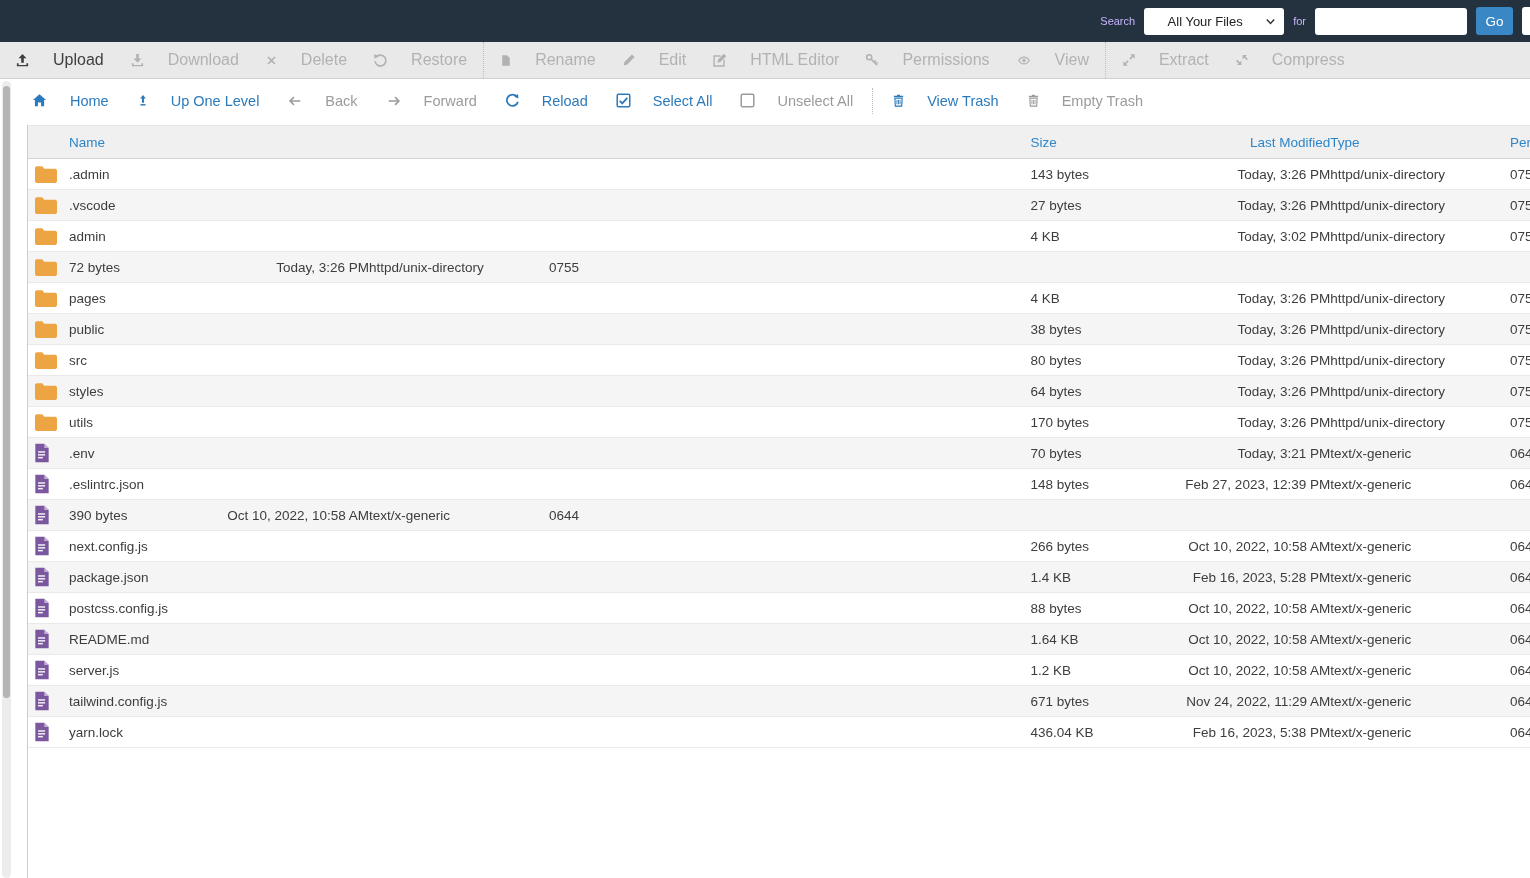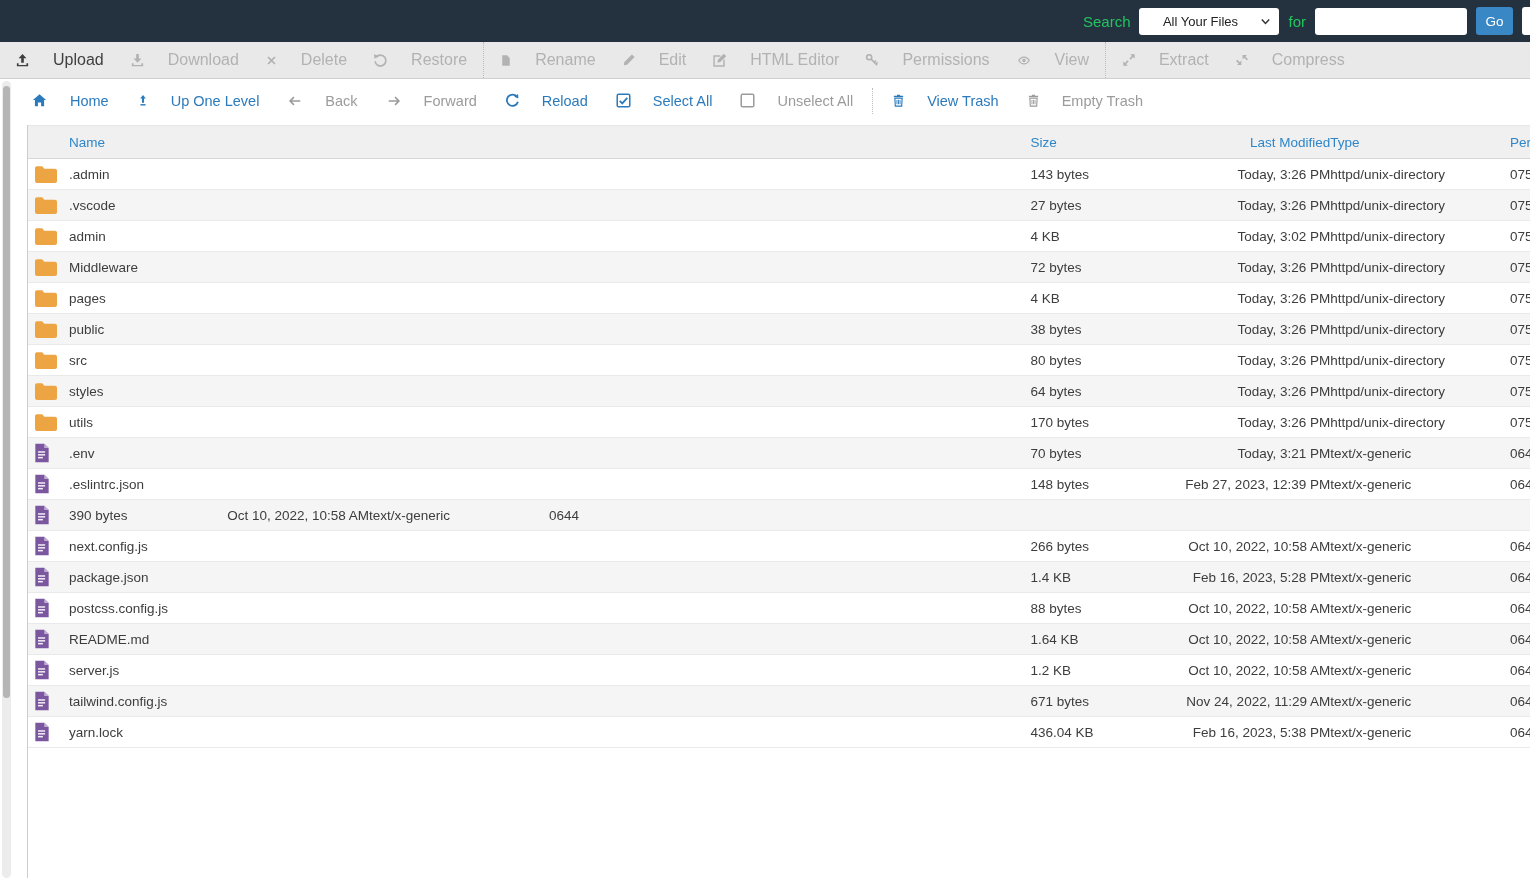--- a/index.html
+++ b/index.html
@@ -7,21 +7,21 @@
   body {
     width:1530px; height:878px; overflow:hidden; position:relative;
     background:#fff; font-family:"Liberation Sans","DejaVu Sans",sans-serif;
     -webkit-font-smoothing:antialiased;
   }
   
   .topbar {
     height:42px; background:#243240; display:flex; align-items:center;
     justify-content:flex-end; gap:9px; overflow:hidden;
   }
-  .topbar-label { color:#22c55e; font-size:15px; }
+  .topbar-label { color:#c4b5fd; font-size:11px; }
   .scope-select {
     width:140px; height:27px; background:#fff; border-radius:3px;
     display:flex; align-items:center; justify-content:center; gap:6px;
     font-size:13px; color:#222; position:relative; cursor:pointer;
   }
   .scope-select .chev { position:absolute; right:7px; top:7px; line-height:0; }
   .scope-select .scope-text { padding-right:18px; }
   .search-input {
     width:152px; height:27px; border:none; border-radius:3px; background:#fff;
     font-size:13px; padding:0 6px; outline:none;
@@ -350,21 +350,20 @@
         <div class="c-perm">0755</div>
       </div>
       <div class="row alt">
         <div class="c-icon">
           <span style="display: flex; align-items: center;">
             <svg viewBox="0 0 24 19" width="24" height="19">
               <path fill="#eda443" d="M1 3.2C1 2.1 1.9 1.2 3 1.2h5.2l2 2.6H21c1.1 0 2 .9 2 2V16c0 1.1-.9 2-2 2H3c-1.1 0-2-.9-2-2z"></path>
             </svg>
           </span>
         </div>
-        <div class="c-name">Middleware</div>
         <div class="c-size">72 bytes</div>
         <div class="c-mod">Today, 3:26 PM</div>
         <div class="c-type">httpd/unix-directory</div>
         <div class="c-perm">0755</div>
       </div>
       <div class="row">
         <div class="c-icon">
           <span style="display: flex; align-items: center;">
             <svg viewBox="0 0 24 19" width="24" height="19">
               <path fill="#eda443" d="M1 3.2C1 2.1 1.9 1.2 3 1.2h5.2l2 2.6H21c1.1 0 2 .9 2 2V16c0 1.1-.9 2-2 2H3c-1.1 0-2-.9-2-2z"></path>

